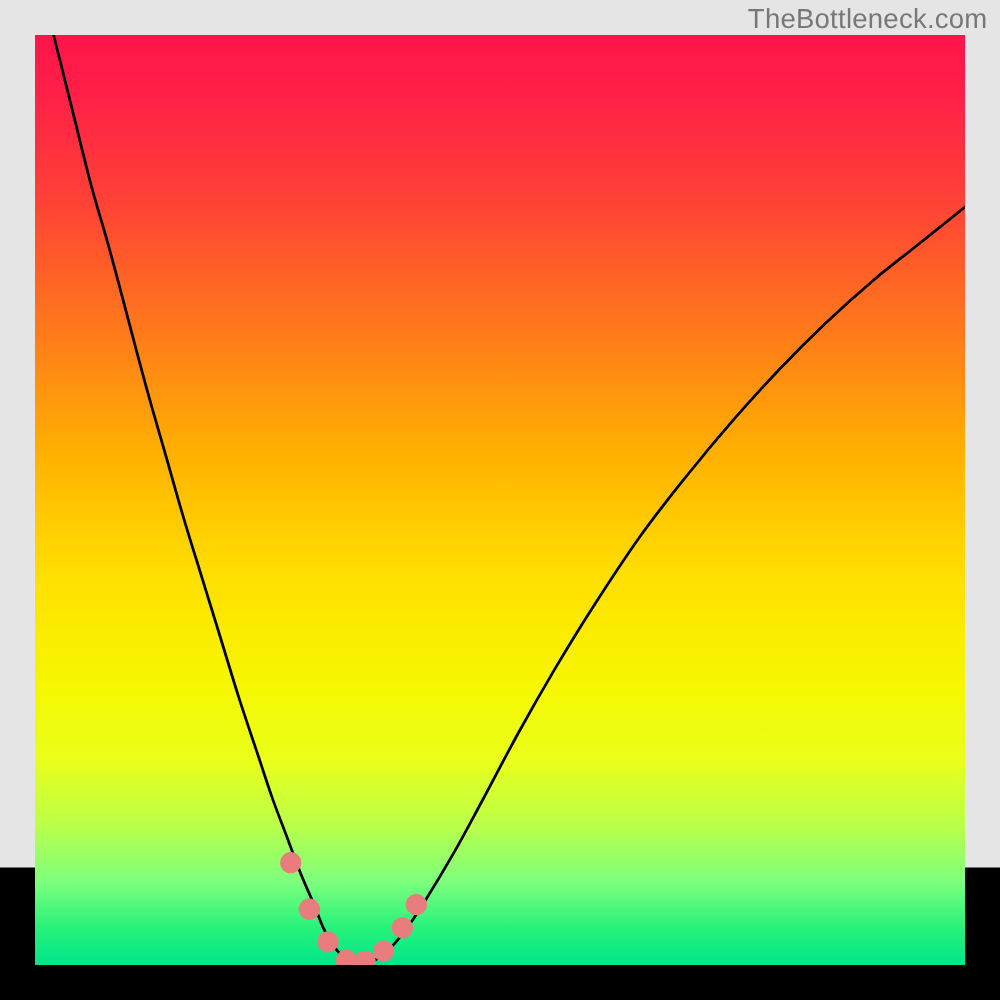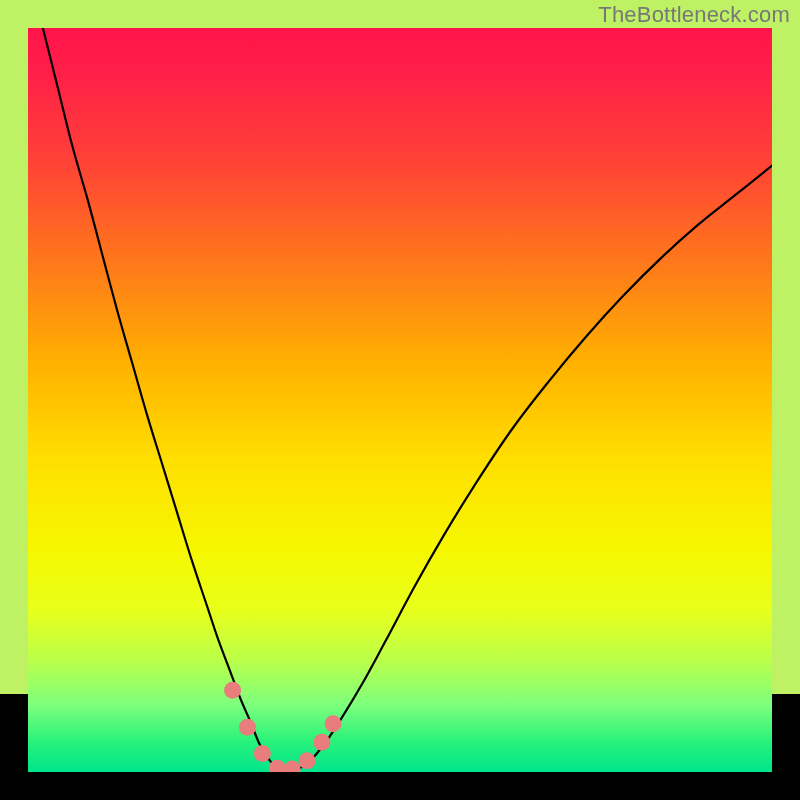--- a/index.html
+++ b/index.html
@@ -8,21 +8,21 @@
     width: 800px;
     height: 800px;
     background: #000;
     font-family: Arial, Helvetica, sans-serif;
     overflow: hidden;
   }
   .frame {
     position: relative;
     width: 800px;
     height: 694px;
-    background: #bef264;
+    background: #e5e5e5;
   }
   .watermark {
     position: absolute;
     top: 2px;
     right: 10px;
     color: #777;
     font-size: 22px;
     font-weight: 500;
     letter-spacing: 0.2px;
     z-index: 3;

